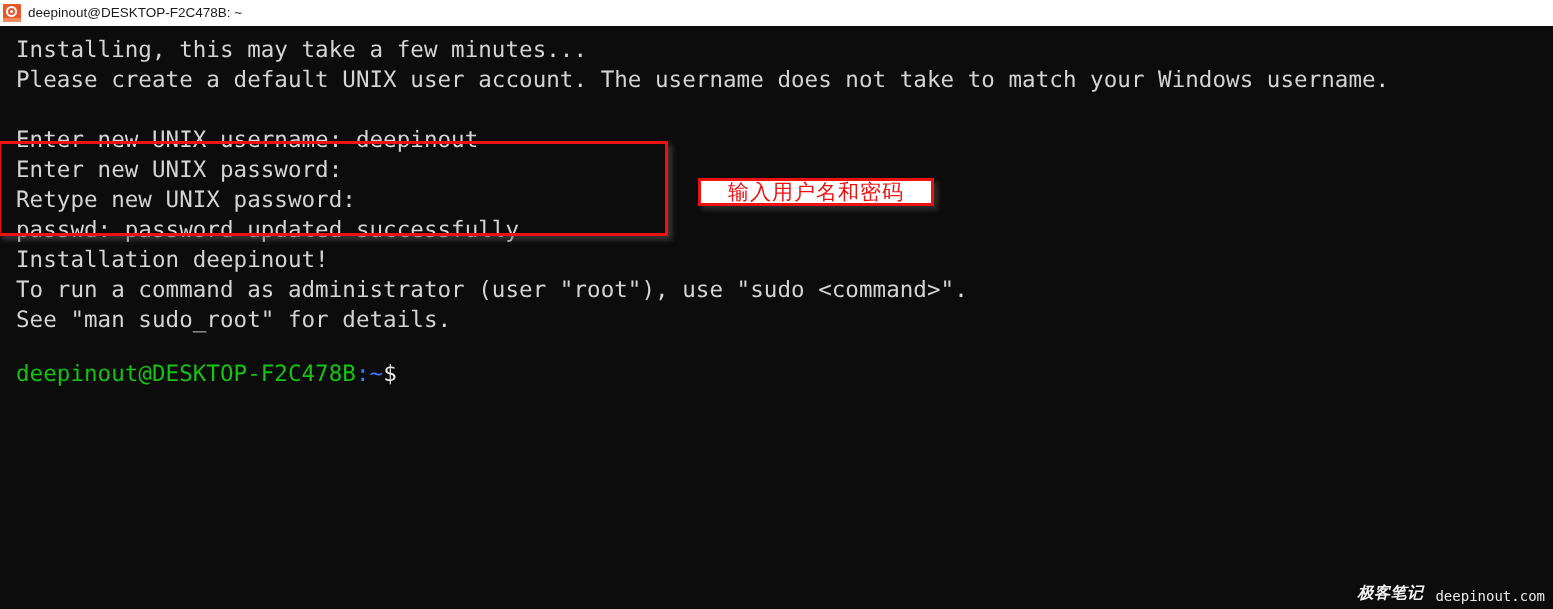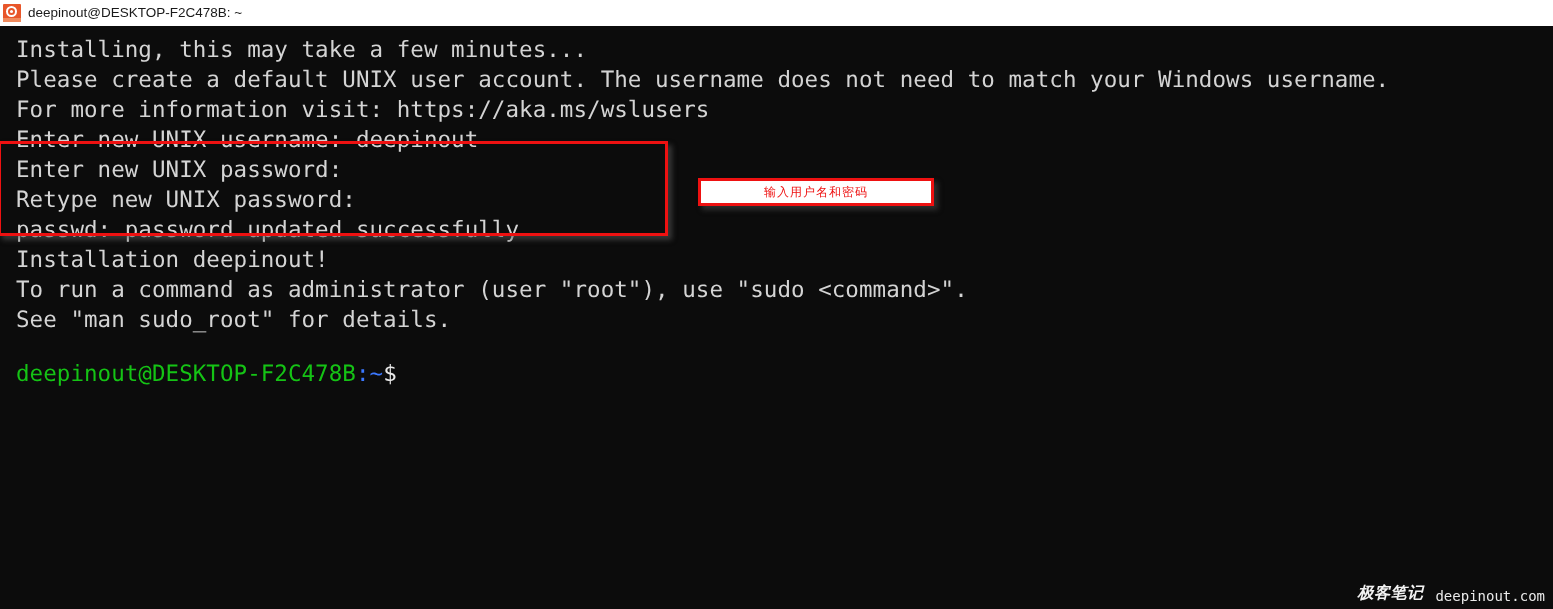--- a/index.html
+++ b/index.html
@@ -120,21 +120,21 @@
     background: #ffffff;
     border: 3px solid #ee1111;
     box-sizing: border-box;
     box-shadow: 4px 4px 5px rgba(80,80,80,0.5);
     display: flex;
     align-items: center;
     justify-content: center;
   }
   #annotation span {
     font-family: "DejaVu Sans", sans-serif;
-    font-size: 12px;
+    font-size: 21px;
     color: #ee1111;
     letter-spacing: 1px;
     line-height: 1;
     white-space: pre;
   }
 
   
   #watermark {
     position: absolute;
     right: 8px;
@@ -168,22 +168,21 @@
       <div class="ring"></div>
       <div class="dot"></div>
       <div class="base"></div>
     </div>
     <div id="title-text">deepinout@DESKTOP-F2C478B: ~</div>
   </div>
 
   <div id="terminal">
 
     <div class="tline" style="top:9px">Installing, this may take a few minutes...</div>
-    <div class="tline" style="top:39px">Please create a default UNIX user account. The username does not need to match your Windows username.</div>
-    <div class="tline" style="top:69px">For more information visit: https://aka.ms/wslusers</div>
+    <div class="tline" style="top:39px">Please create a default UNIX user account. The username does not take to match your Windows username.</div>
     <div class="tline" style="top:99px">Enter new UNIX username: deepinout</div>
     <div class="tline" style="top:129px">Enter new UNIX password:</div>
     <div class="tline" style="top:159px">Retype new UNIX password:</div>
     <div class="tline" style="top:189px">passwd: password updated successfully</div>
     <div class="tline" style="top:219px">Installation deepinout!</div>
     <div class="tline" style="top:249px">To run a command as administrator (user "root"), use "sudo &lt;command&gt;".</div>
     <div class="tline" style="top:279px">See "man sudo_root" for details.</div>
 
     <div class="tline" style="top:333px"><span class="g">deepinout@DESKTOP-F2C478B</span><span class="b">:</span><span class="b">~</span><span class="w">$</span></div>
 

